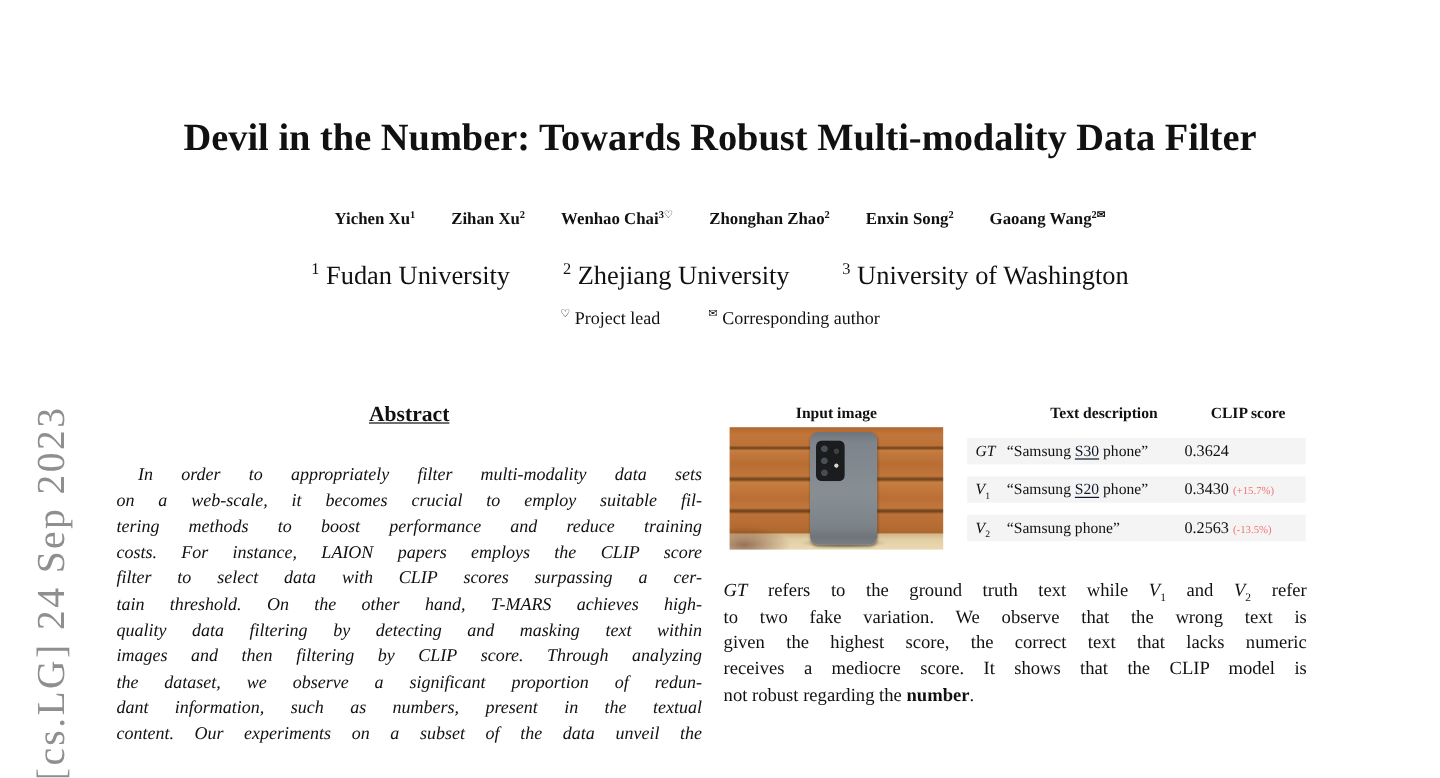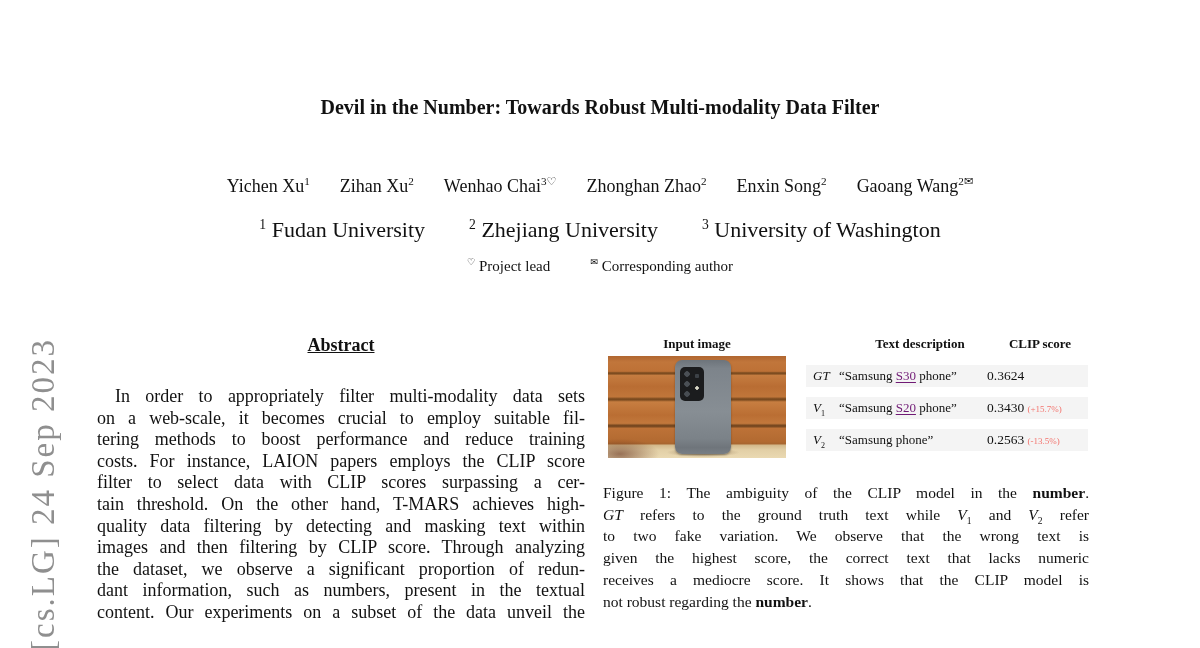--- a/index.html
+++ b/index.html
@@ -13,34 +13,34 @@
   
   .arxiv-stamp {
     position:absolute; left:25px; top:651px;
     transform:rotate(-90deg); transform-origin:0 0;
     white-space:nowrap; font-size:33px; letter-spacing:2px;
     color:#8f8f8f; font-family:"Liberation Serif","DejaVu Serif",serif;
   }
 
   
   .title { position:absolute; left:0; right:0; top:96px; text-align:center;
-           font-size:20px; font-weight:bold; }
+           font-size:32px; font-weight:bold; }
   .row-center { position:absolute; left:0; right:0; display:flex;
                 justify-content:center; align-items:baseline; }
-  .authors { top:176px; gap:30px; font-size:18px; }
+  .authors { top:176px; gap:30px; font-size:14px;font-weight:bold; }
   .affils  { top:217px; gap:44px; font-size:22px; }
   .notes   { top:258px; gap:40px; font-size:15px; }
   sup { font-size:62%; line-height:0; }
   sub { font-size:62%; line-height:0; }
 
   
   .abstract-heading { position:absolute; left:97px; top:335px; width:488px;
                       text-align:center; font-size:18px; font-weight:bold;text-decoration:underline; }
   .abstract-body { position:absolute; left:97px; top:386px; width:488px;
-                   font-size:18px; line-height:21.6px; }
+                   font-style:italic; font-size:15px; line-height:21.6px; }
   .abs-line { text-align:justify; text-align-last:justify; }
   .abs-line.first { text-indent:18px; }
 
   
   .fig-hdr { position:absolute; top:336px; font-size:13px; font-weight:bold;
              text-align:center; }
   .input-hdr { left:608px; width:178px; }
   .text-hdr  { left:830px; width:180px; }
   .score-hdr { left:985px; width:110px; }
 
@@ -73,21 +73,21 @@
   }
 
   .fig-table { position:absolute; left:806px; top:365px; width:282px; }
   .t-row { position:relative; height:22px; margin-bottom:10px; background:#f4f4f4;
            display:flex; align-items:center; padding-left:7px; font-size:13px; }
   .t-label { width:26px; font-style:italic; flex:none; }
   .t-label sub { font-style:normal; }
   .t-text { flex:none; }
   .t-score { position:absolute; left:181px; font-size:13.5px; white-space:nowrap; }
   .delta { color:#f3736d; font-size:9px; }
-  .hl { color:#701a75; text-decoration:underline; text-decoration-thickness:1px;
+  .hl { color:#0f172a; text-decoration:underline; text-decoration-thickness:1px;
         text-underline-offset:2px; }
 
   .caption { position:absolute; left:603px; top:482px; width:486px;
              font-size:15.5px; line-height:21.7px; }
   .cap-line { text-align:justify; text-align-last:justify; }
   .cap-line.last { text-align-last:left; }
   .cap-line em { font-style:italic; }
 </style>
 </head>
 <body>
@@ -157,21 +157,20 @@
         <span class="t-score">0.3430 <span class="delta">(+15.7%)</span></span>
       </div>
       <div class="t-row">
         <span class="t-label"><em>V</em><sub>2</sub></span>
         <span class="t-text">“Samsung phone”</span>
         <span class="t-score">0.2563 <span class="delta">(-13.5%)</span></span>
       </div>
     </div>
 
   <div class="caption" id="caption">
-      <div class="cap-line">Figure 1: The ambiguity of the CLIP model in the <strong>number</strong>.</div>
       <div class="cap-line"><em>GT</em> refers to the ground truth text while <em>V</em><sub>1</sub> and <em>V</em><sub>2</sub> refer</div>
       <div class="cap-line">to two fake variation.  We observe that the wrong text is</div>
       <div class="cap-line">given the highest score, the correct text that lacks numeric</div>
       <div class="cap-line">receives a mediocre score. It shows that the CLIP model is</div>
       <div class="cap-line last">not robust regarding the <strong>number</strong>.</div>
     </div>
 
 </div>
 
 </body></html>

